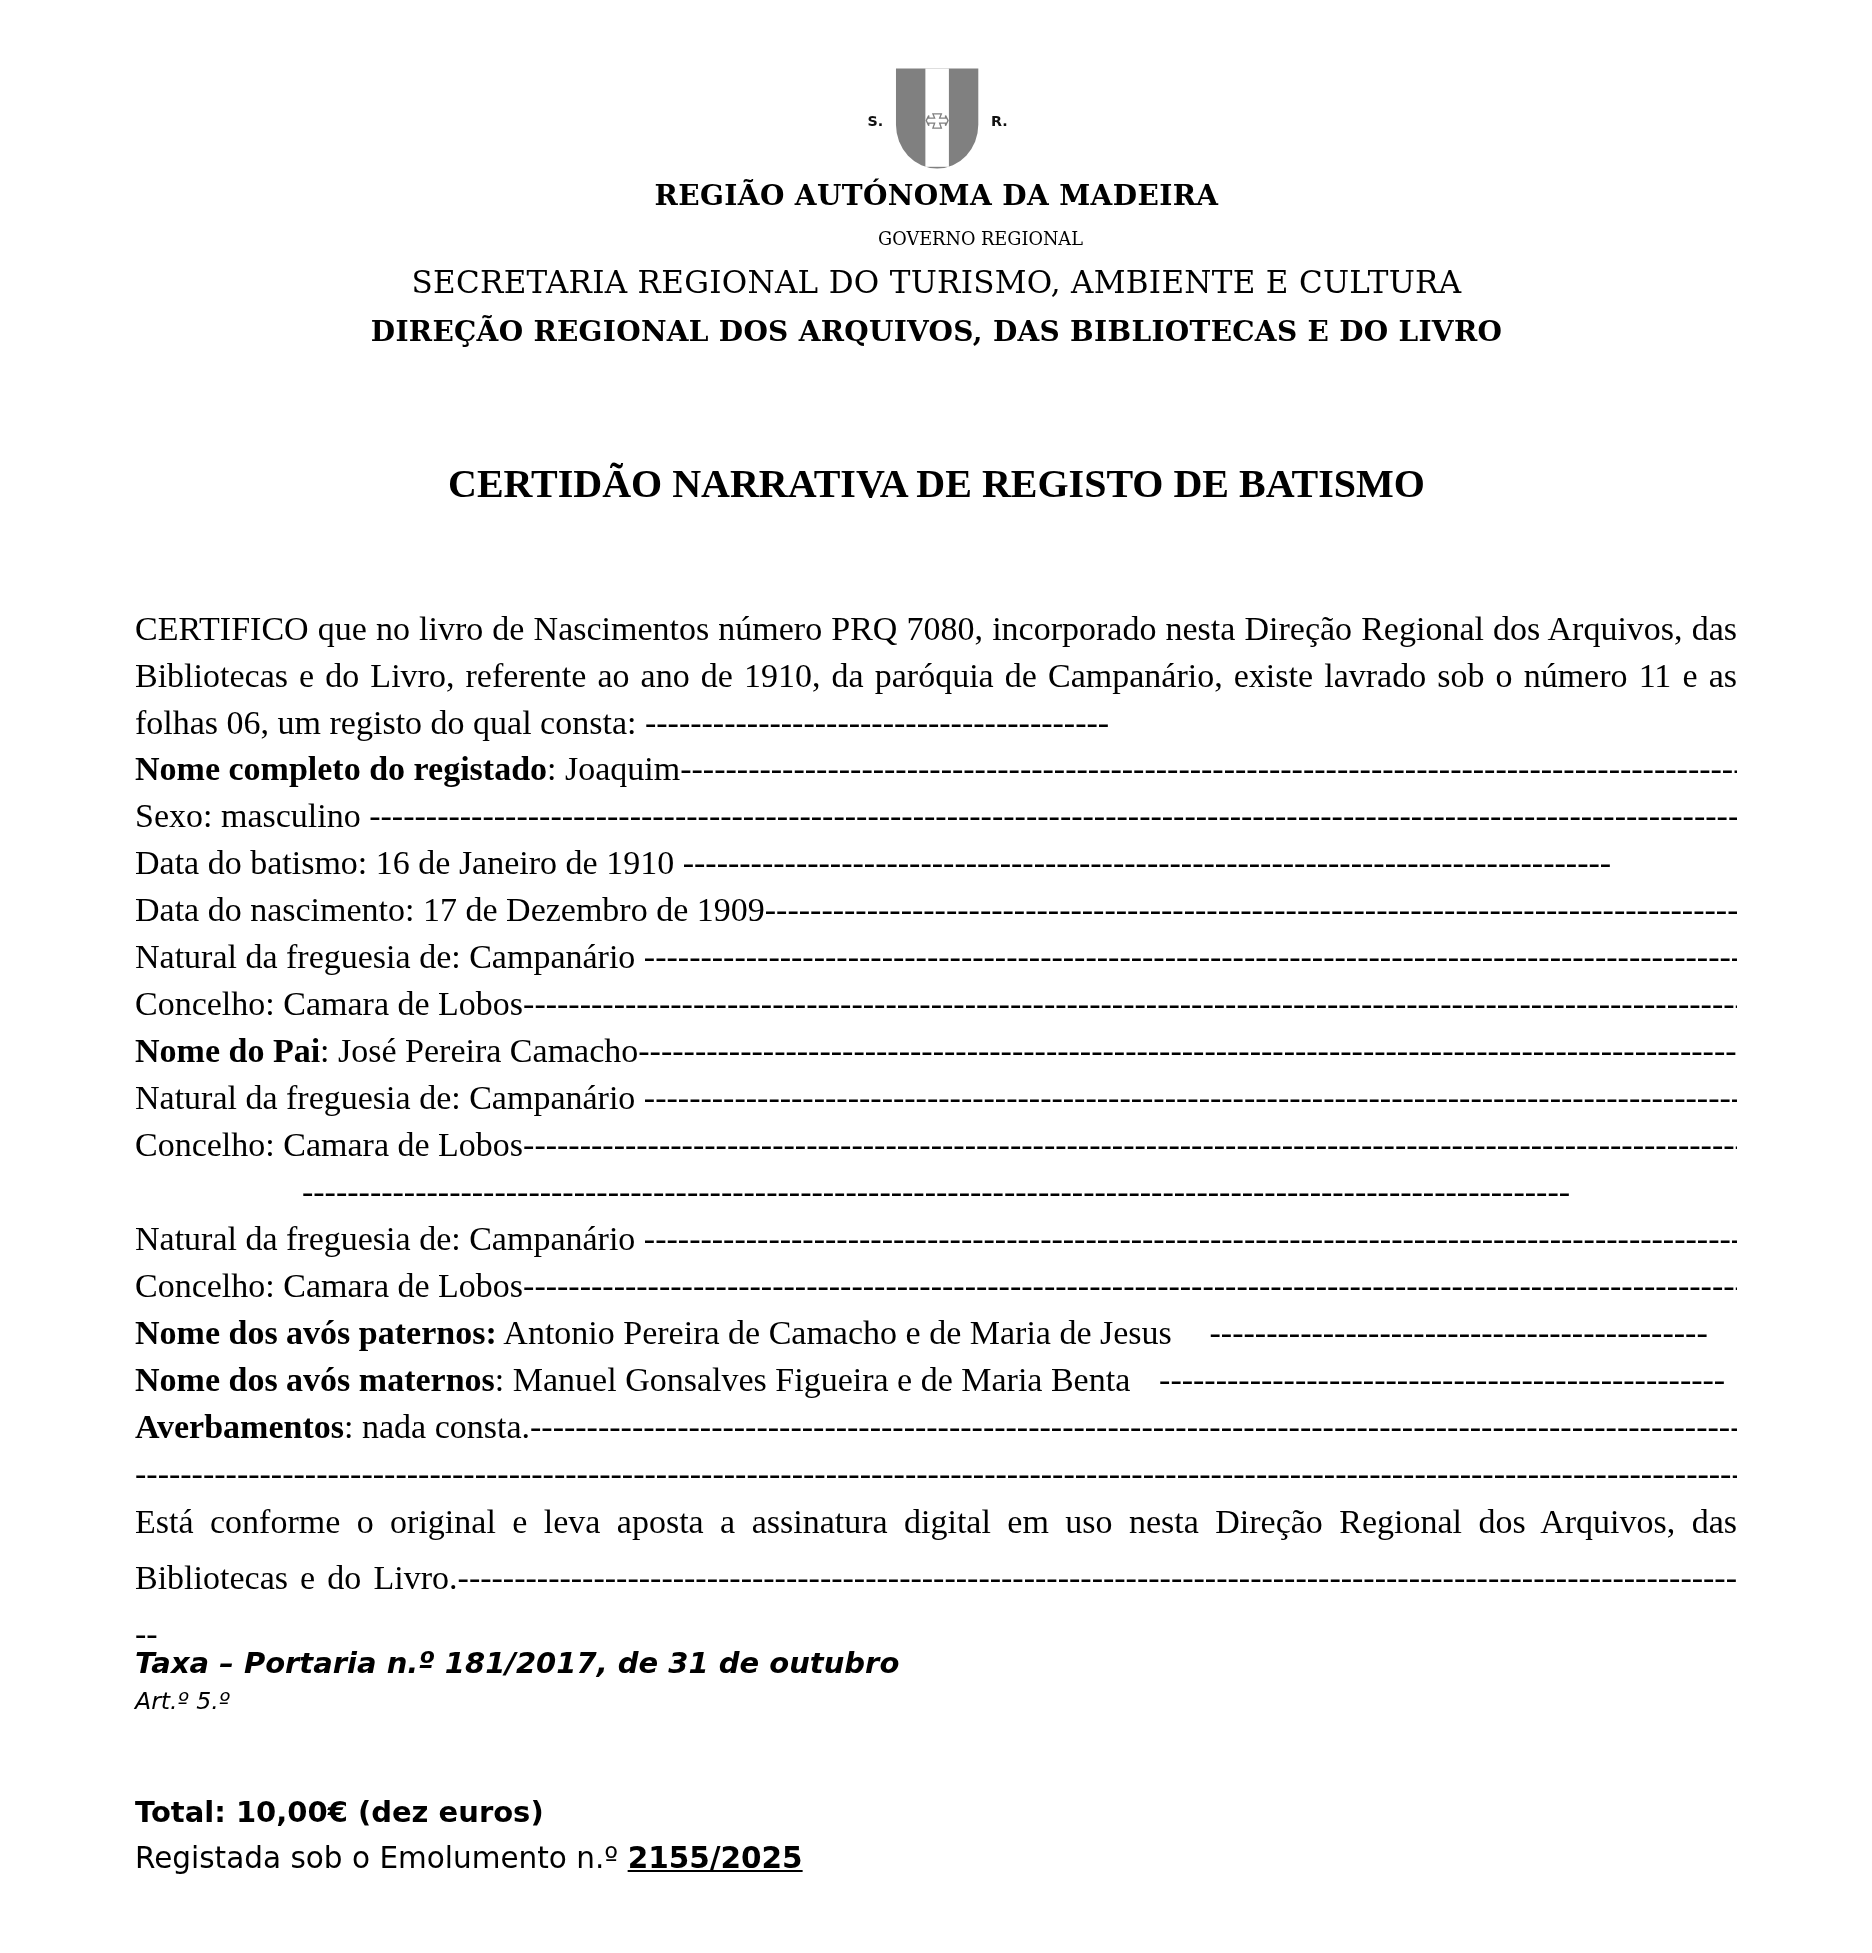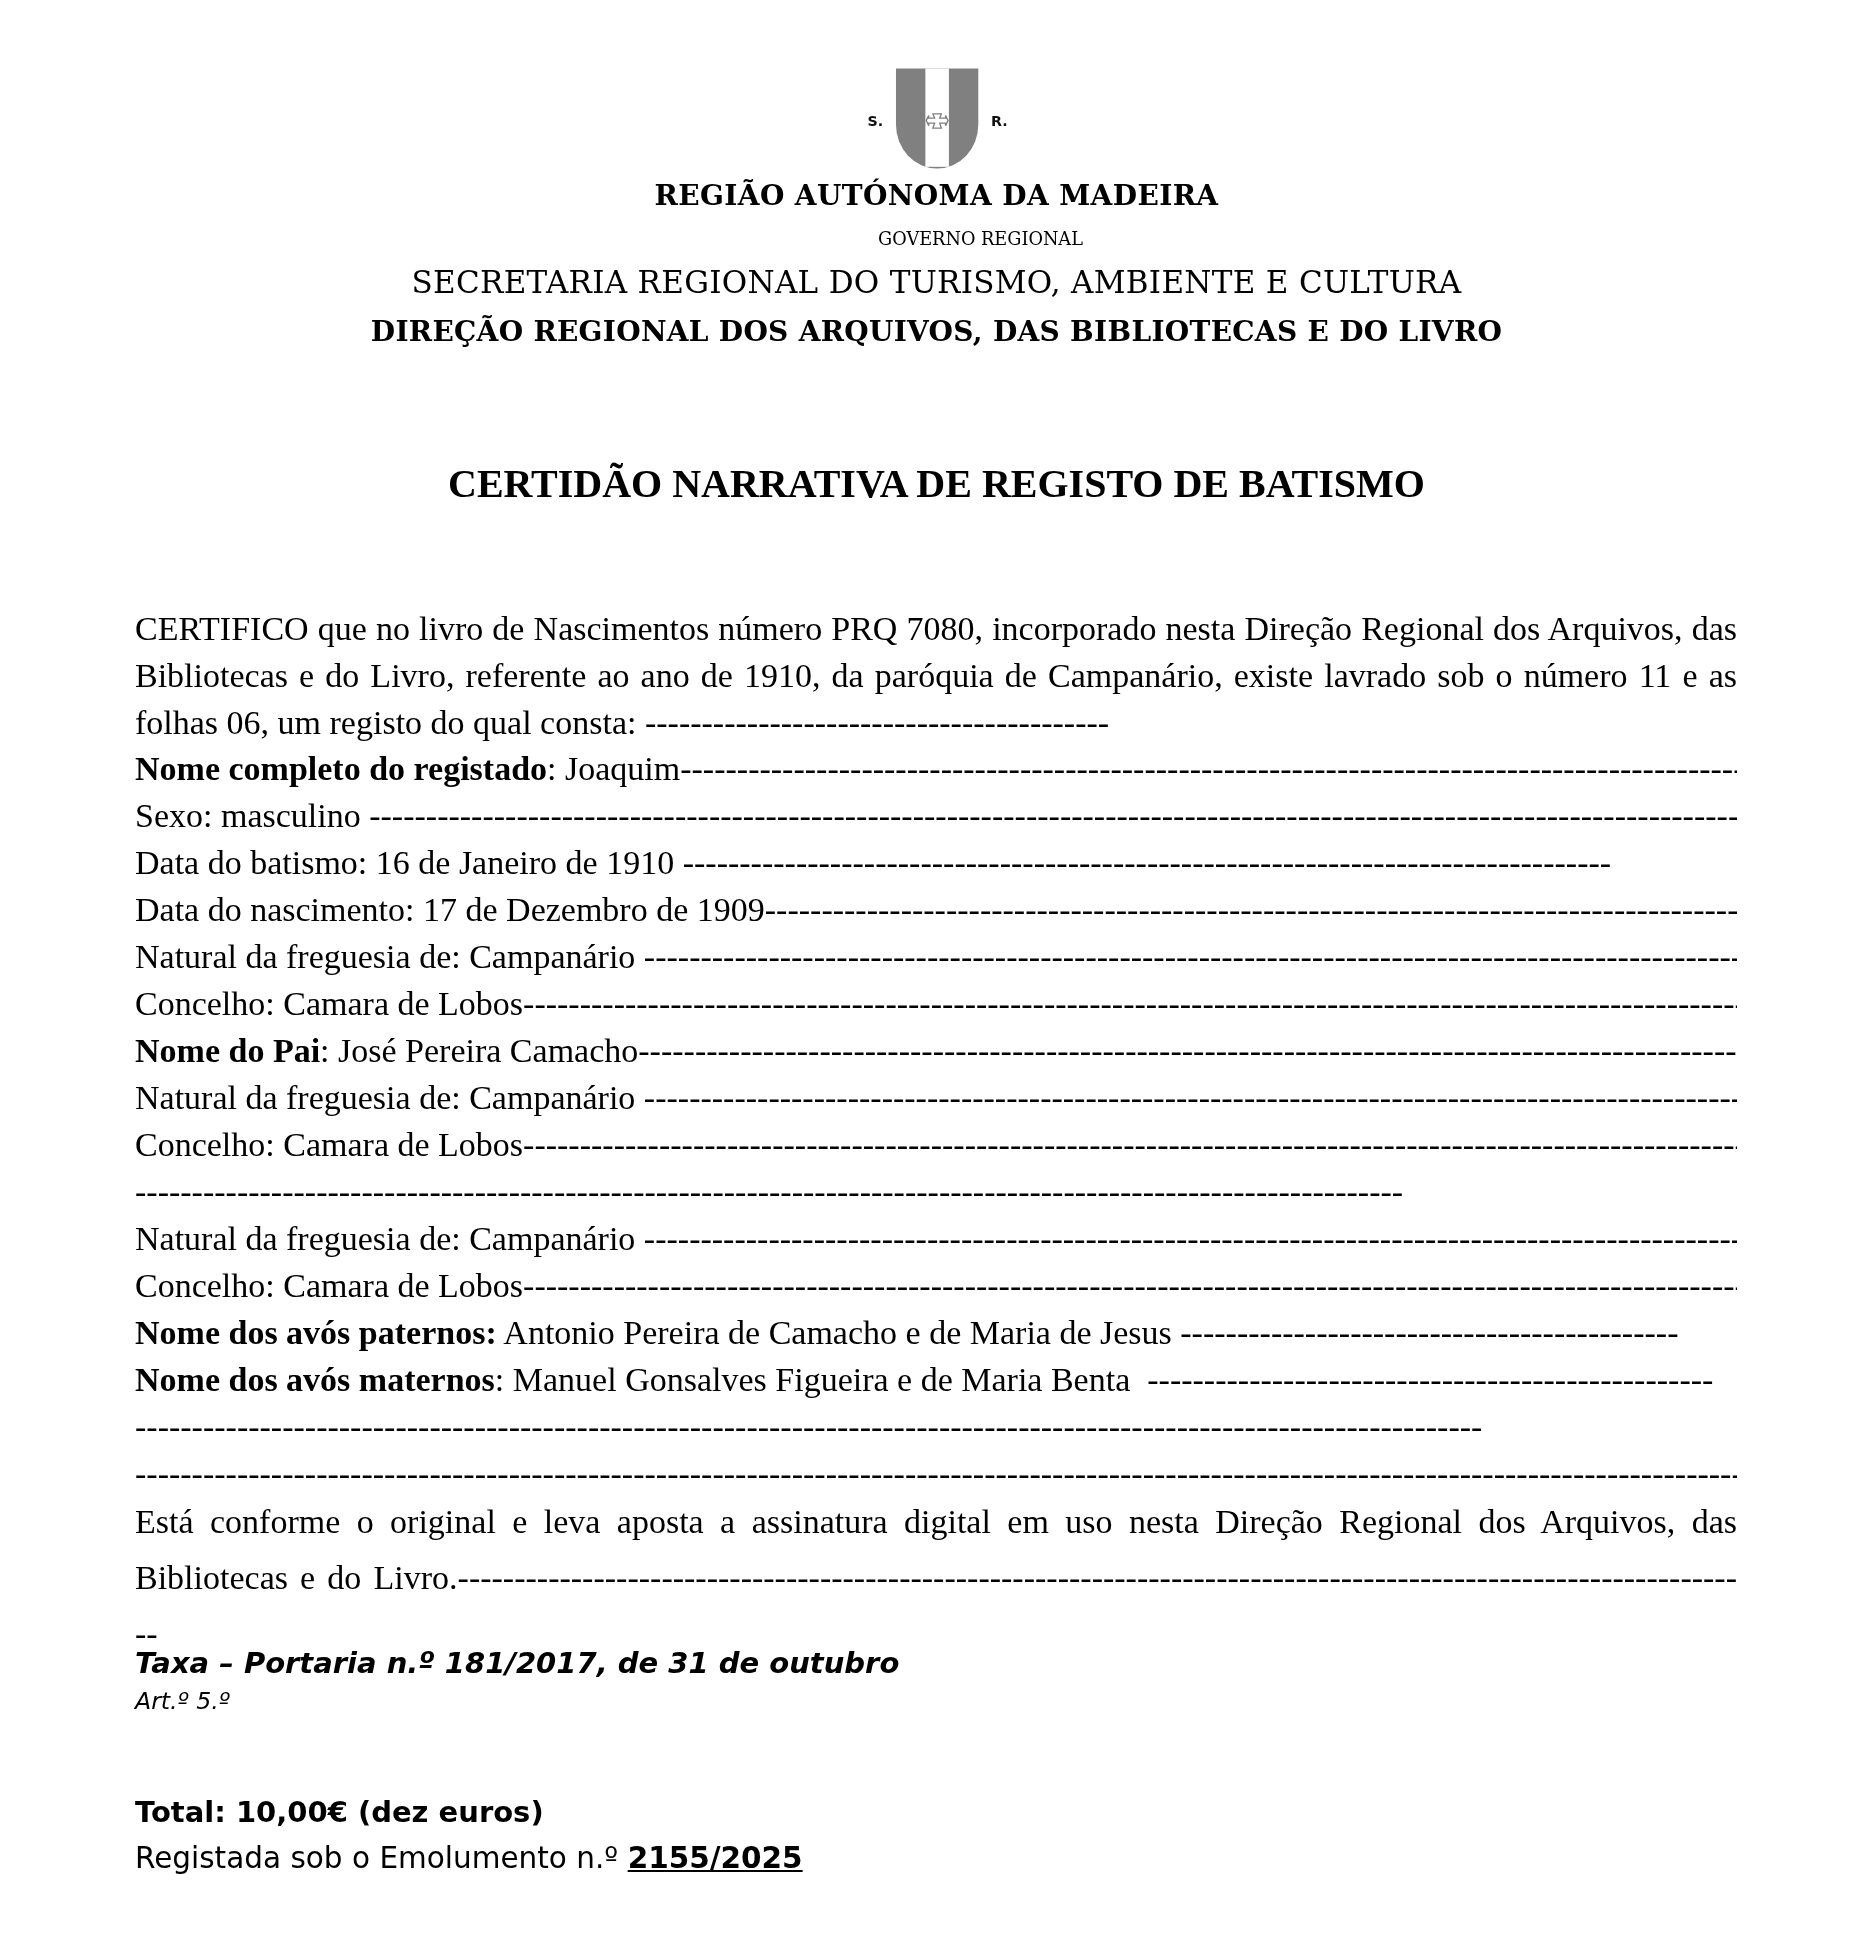--- a/index.html
+++ b/index.html
@@ -8,21 +8,21 @@
     .logo { position: absolute; left: 852px; top: 66px; width: 177px; height: 105px; }
     .hdr { position: absolute; left: 0; width: 1873px; text-align: center; font-family: "DejaVu Serif", "Liberation Serif", serif; white-space: nowrap; }
     .h1 { top: 179px; font-size: 28px; font-weight: bold; letter-spacing: 0.4px; }
     .h2 { top: 229px; font-size: 17.7px; padding-left: 44px; }
     .h3 { top: 264px; font-size: 31px; letter-spacing: 0.3px; }
     .h4 { top: 315px; font-size: 28px; font-weight: bold; letter-spacing: 0.3px; }
     .title { position: absolute; left: 0; width: 1873px; top: 460px; text-align: center; font-family: "Liberation Serif", serif; font-weight: bold; font-size: 40px; white-space: nowrap; }
     .body { position: absolute; left: 135px; width: 1602px; font-family: "Liberation Serif", serif; font-size: 34px; line-height: 47px; }
     .intro { top: 605px; text-align: justify; text-align-last: left; }
     .fields { top: 745px; }
-    .row { display: flex; white-space: nowrap; overflow: hidden; height: 47px; }
+    .row { display: flex; white-space: nowrap; overflow: hidden; height: 47px; text-align: center; }
     .row .txt { flex: 0 0 auto; }
     .row .dash { flex: 1 1 auto; overflow: hidden; white-space: nowrap; letter-spacing: 0px; }
     .row.short .dash { max-width: 928px; }
     b { font-weight: bold; }
     .closing { top: 1494px; text-align: justify; text-align-last: left; line-height: 56px; }
     .fee { position: absolute; left: 135px; font-family: "DejaVu Sans", sans-serif; }
     .fee1 { top: 1646px; font-size: 29px; font-style: italic; font-weight: bold; }
     .fee2 { top: 1687px; font-size: 23.6px; font-style: italic; }
     .fee3 { top: 1763px; font-size: 29px; font-weight: bold; margin-top: 32px; }
     .fee4 { top: 1841px; font-size: 29.5px; }
@@ -100,20 +100,21 @@
       </div>
       <div class="row">
         <span class="txt"><b>Nome dos avós paternos:</b><span style="white-space: pre;"> </span><span style="white-space: pre;">Antonio Pereira de Camacho e de Maria de Jesus </span></span>
         <span class="dash">--------------------------------------------</span>
       </div>
       <div class="row">
         <span class="txt"><b>Nome dos avós maternos</b><span style="white-space: pre;">: </span><span style="white-space: pre;">Manuel Gonsalves Figueira e de Maria Benta  </span></span>
         <span class="dash">--------------------------------------------------</span>
       </div>
       <div class="row">
+        <span class="txt"><b>Averbamentos</b><span style="white-space: pre;">: </span><span style="white-space: pre;">nada consta.</span></span>
         <span class="dash">-----------------------------------------------------------------------------------------------------------------------</span>
       </div>
       <div class="row">
         <span class="txt"><span></span><span style="white-space: pre;"></span><span style="white-space: pre;"></span></span>
         <span class="dash">-------------------------------------------------------------------------------------------------------------------------------------------------------------------------------</span>
       </div>
     </div>
 
   <div class="body closing"><span>Está conforme o original e leva aposta a assinatura digital em uso nesta Direção Regional dos Arquivos, das Bibliotecas e do Livro.</span><span>-------------------------------------------------------------------------------------------------------------------</span></div>
 

